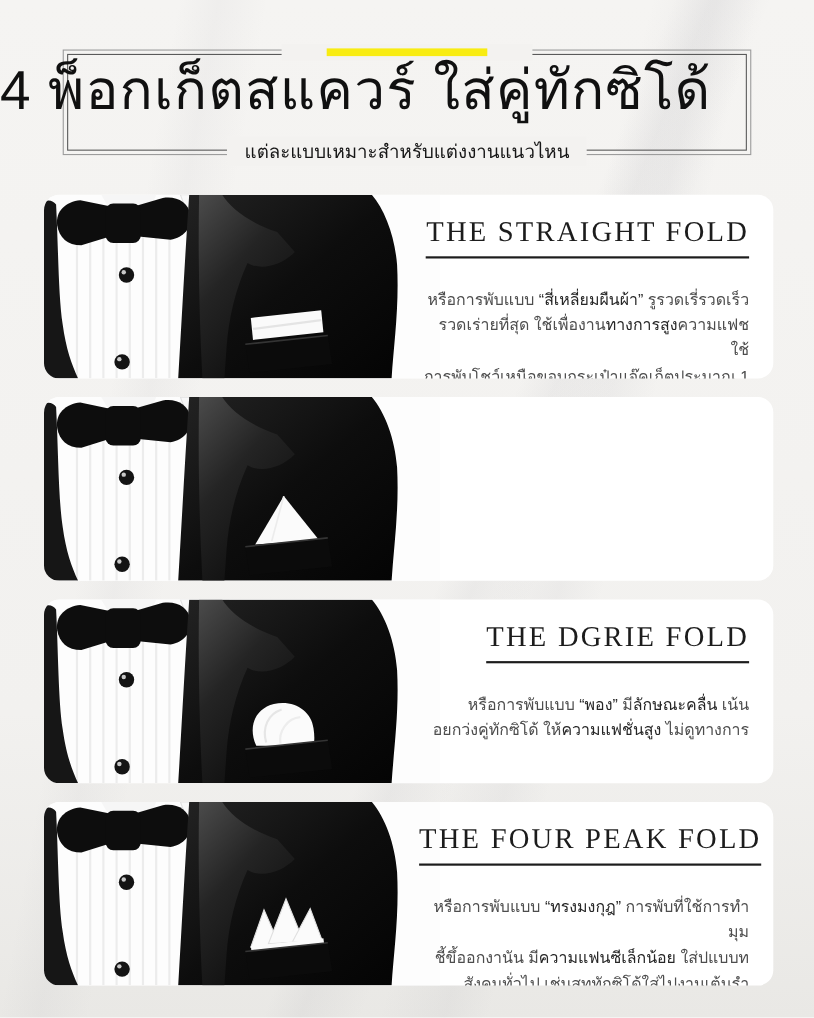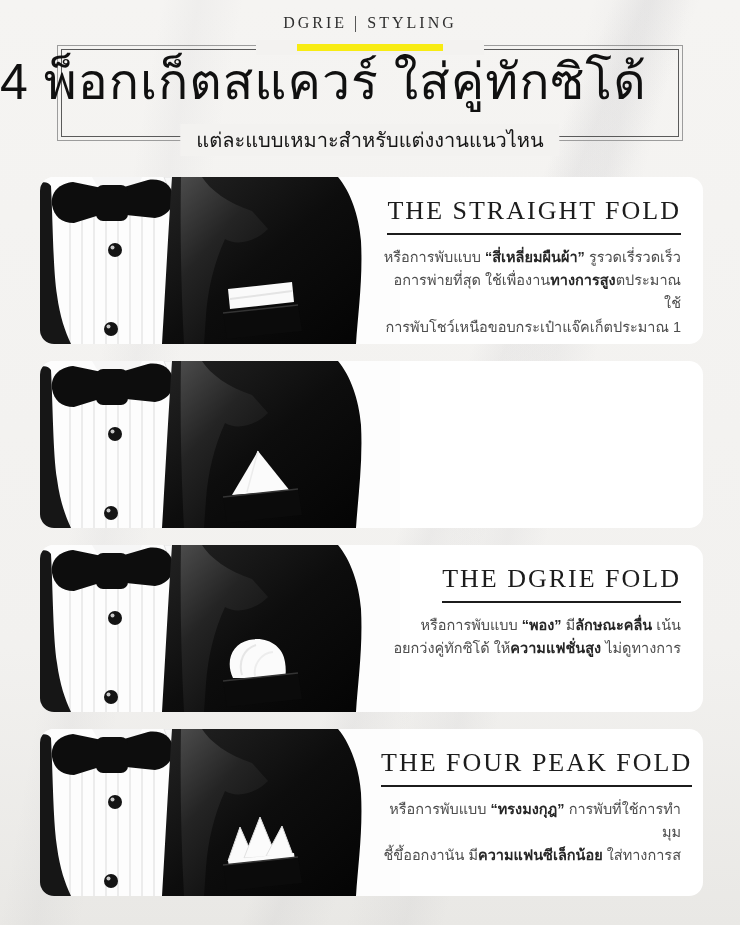--- a/index.html
+++ b/index.html
@@ -23,36 +23,36 @@
   .frame{position:absolute;left:57px;top:45px;width:624px;height:94px;
     border:1px solid #9c9c9c;z-index:1;}
   .frame-inner{position:absolute;left:3px;top:3px;right:3px;bottom:3px;border:1px solid #5a5a5a;}
   .patch-top{position:absolute;top:40px;left:50%;transform:translateX(-50%);
     width:228px;height:15px;background:#f3f2f0;z-index:2;}
   .accent-bar{position:absolute;top:44px;left:50%;transform:translateX(-50%);
     width:146px;height:7px;z-index:3;}
   .main-title{position:absolute;top:52px;left:0;width:100%;margin:0;text-align:left;
     font-size:50px;font-weight:normal;line-height:1.2;color:#101010;z-index:2;letter-spacing:1px;}
   .subtitle{position:absolute;top:124px;left:50%;transform:translateX(-50%);
-    background:#f3f2f0;padding:0 16px;font-size:20px;color:#161616;z-index:3;white-space:nowrap;}
+    background:#f3f2f0;padding:0 16px;font-size:17px;color:#161616;z-index:3;white-space:nowrap;}
 
   
   .card{position:absolute;left:40px;width:663px;height:167px;background:#ffffff;
     border-radius:14px;overflow:hidden;}
   .card-1{top:177px}.card-2{top:361px}.card-3{top:545px}.card-4{top:729px}
   .photo{position:absolute;left:0;top:0;width:360px;height:167px;}
   .photo svg{display:block;}
   .info{position:absolute;top:0;right:0;width:322px;height:167px;
     box-sizing:border-box;padding:0 22px 0 0;text-align:right;}
-  .fold-title{display:inline-block;margin:19px 0 0;white-space:nowrap;
+  .fold-title{display:inline-block;margin:19px 0 16px;white-space:nowrap;
     font-family:"Liberation Serif","DejaVu Serif",serif;font-weight:normal;
     font-size:26px;letter-spacing:2px;color:#1c1c1c;
     border-bottom:2px solid #1c1c1c;padding-bottom:7px;}
   .desc{margin:11px 0 0;font-size:14.5px;line-height:1.6;color:#4d4d4d;}
-  .desc .b{font-weight:bold;color:#262626;}
+  .desc .b{font-weight:normal;color:#262626;}
 
   .sprite{position:absolute;width:0;height:0;overflow:hidden;}
 </style>
 </head>
 <body>
 
 <svg class="sprite" xmlns="http://www.w3.org/2000/svg" aria-hidden="true">
   <defs>
     <linearGradient id="jacketGrad" x1="0" y1="0" x2="1" y2="1">
       <stop offset="0" stop-color="#232323"></stop>
@@ -112,36 +112,35 @@
   </defs>
 </svg>
 
 <div class="poster">
 
   <div class="header">
     <div class="frame">
         <div class="frame-inner"></div>
       </div>
     <div class="patch-top"></div>
-    <div class="brand">DGRIE | STYLING</div>
     <div class="accent-bar" style="background: rgb(248, 236, 18);"></div>
     <h1 class="main-title">4 พ็อกเก็ตสแควร์  ใส่คู่ทักซิโด้</h1>
     <div class="subtitle">แต่ละแบบเหมาะสำหรับแต่งงานแนวไหน</div>
   </div>
 
   <section class="card card-1">
     <div class="photo">
       <svg viewBox="0 0 360 167" width="360" height="167">
           <use href="#tux-base"></use>
           <use href="#ps-straight"></use>
         </svg>
     </div>
     <div class="info">
       <h2 class="fold-title">THE STRAIGHT FOLD</h2><br>
-      <p class="desc"><span>หรือการพับแบบ </span><span class="b">“สี่เหลี่ยมผืนผ้า”</span><span> รูรวดเรี่รวดเร็ว</span><br><span>อการพ่ายที่สุด ใช้เพื่องาน</span><span class="b">ทางการสูง</span><span>ตประมาณ ใช้</span><br><span>การพับโชว์เหนือขอบกระเป๋าแจ๊คเก็ตประมาณ 1 ซม</span></p>
+      <p class="desc"><span>หรือการพับแบบ </span><span class="b">“สี่เหลี่ยมผืนผ้า”</span><span> รูรวดเรี่รวดเร็ว</span><br><span>รวดเร่ายที่สุด ใช้เพื่องาน</span><span class="b">ทางการสูง</span><span>ความแฟช ใช้</span><br><span>การพับโชว์เหนือขอบกระเป๋าแจ๊คเก็ตประมาณ 1 ซม</span></p>
     </div>
   </section>
 
   <section class="card card-2">
     <div class="photo">
       <svg viewBox="0 0 360 167" width="360" height="167">
           <use href="#tux-base"></use>
           <use href="#ps-onepeak"></use>
         </svg>
     </div>
@@ -162,17 +161,17 @@
 
   <section class="card card-4">
     <div class="photo">
       <svg viewBox="0 0 360 167" width="360" height="167">
           <use href="#tux-base"></use>
           <use href="#ps-fourpeak"></use>
         </svg>
     </div>
     <div class="info">
       <h2 class="fold-title">THE FOUR PEAK FOLD</h2><br>
-      <p class="desc"><span>หรือการพับแบบ </span><span class="b">“ทรงมงกุฎ”</span><span> การพับที่ใช้การทำมุม</span><br><span>ชี้ขึ้ออกงานัน มี</span><span class="b">ความแฟนซีเล็กน้อย</span><span> ใส่ทางการส</span><br></p>
+      <p class="desc"><span>หรือการพับแบบ </span><span class="b">“ทรงมงกุฎ”</span><span> การพับที่ใช้การทำมุม</span><br><span>ชี้ขึ้ออกงานัน มี</span><span class="b">ความแฟนซีเล็กน้อย</span><span> ใส่ปแบบท</span><br><span>สังคมทั่วไป เช่นสูททักซิโด้ใส่ไปงานเต้นรำ</span></p>
     </div>
   </section>
 
 </div>
 
 </body></html>

